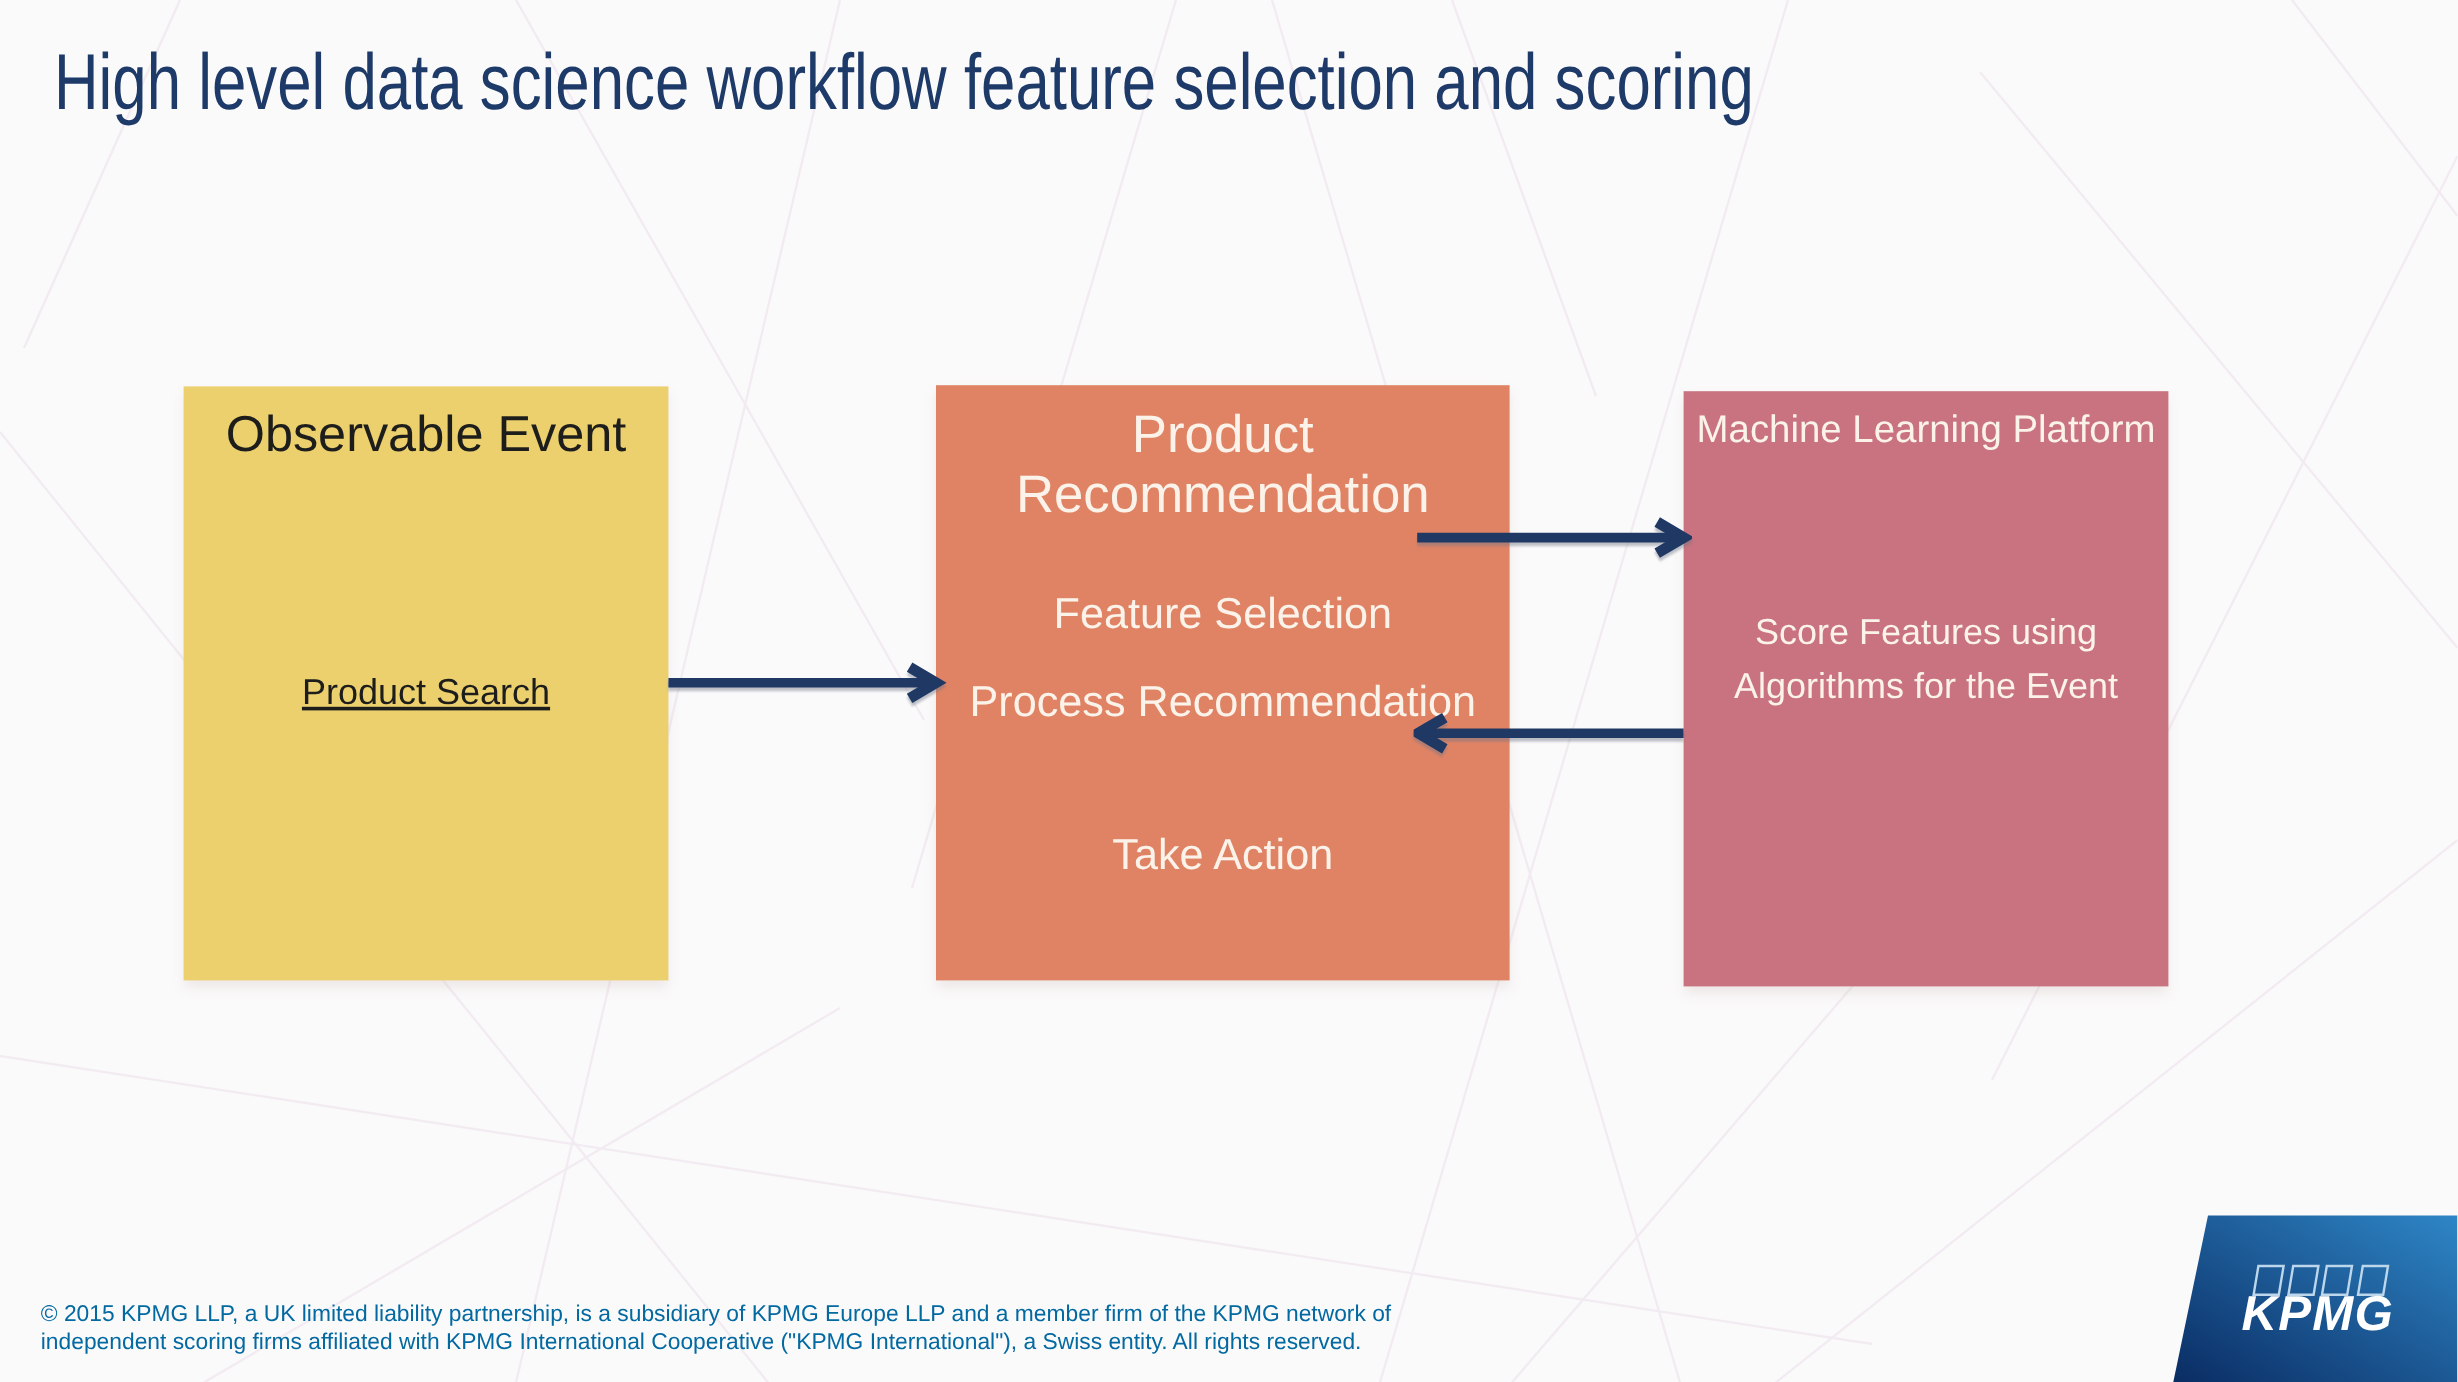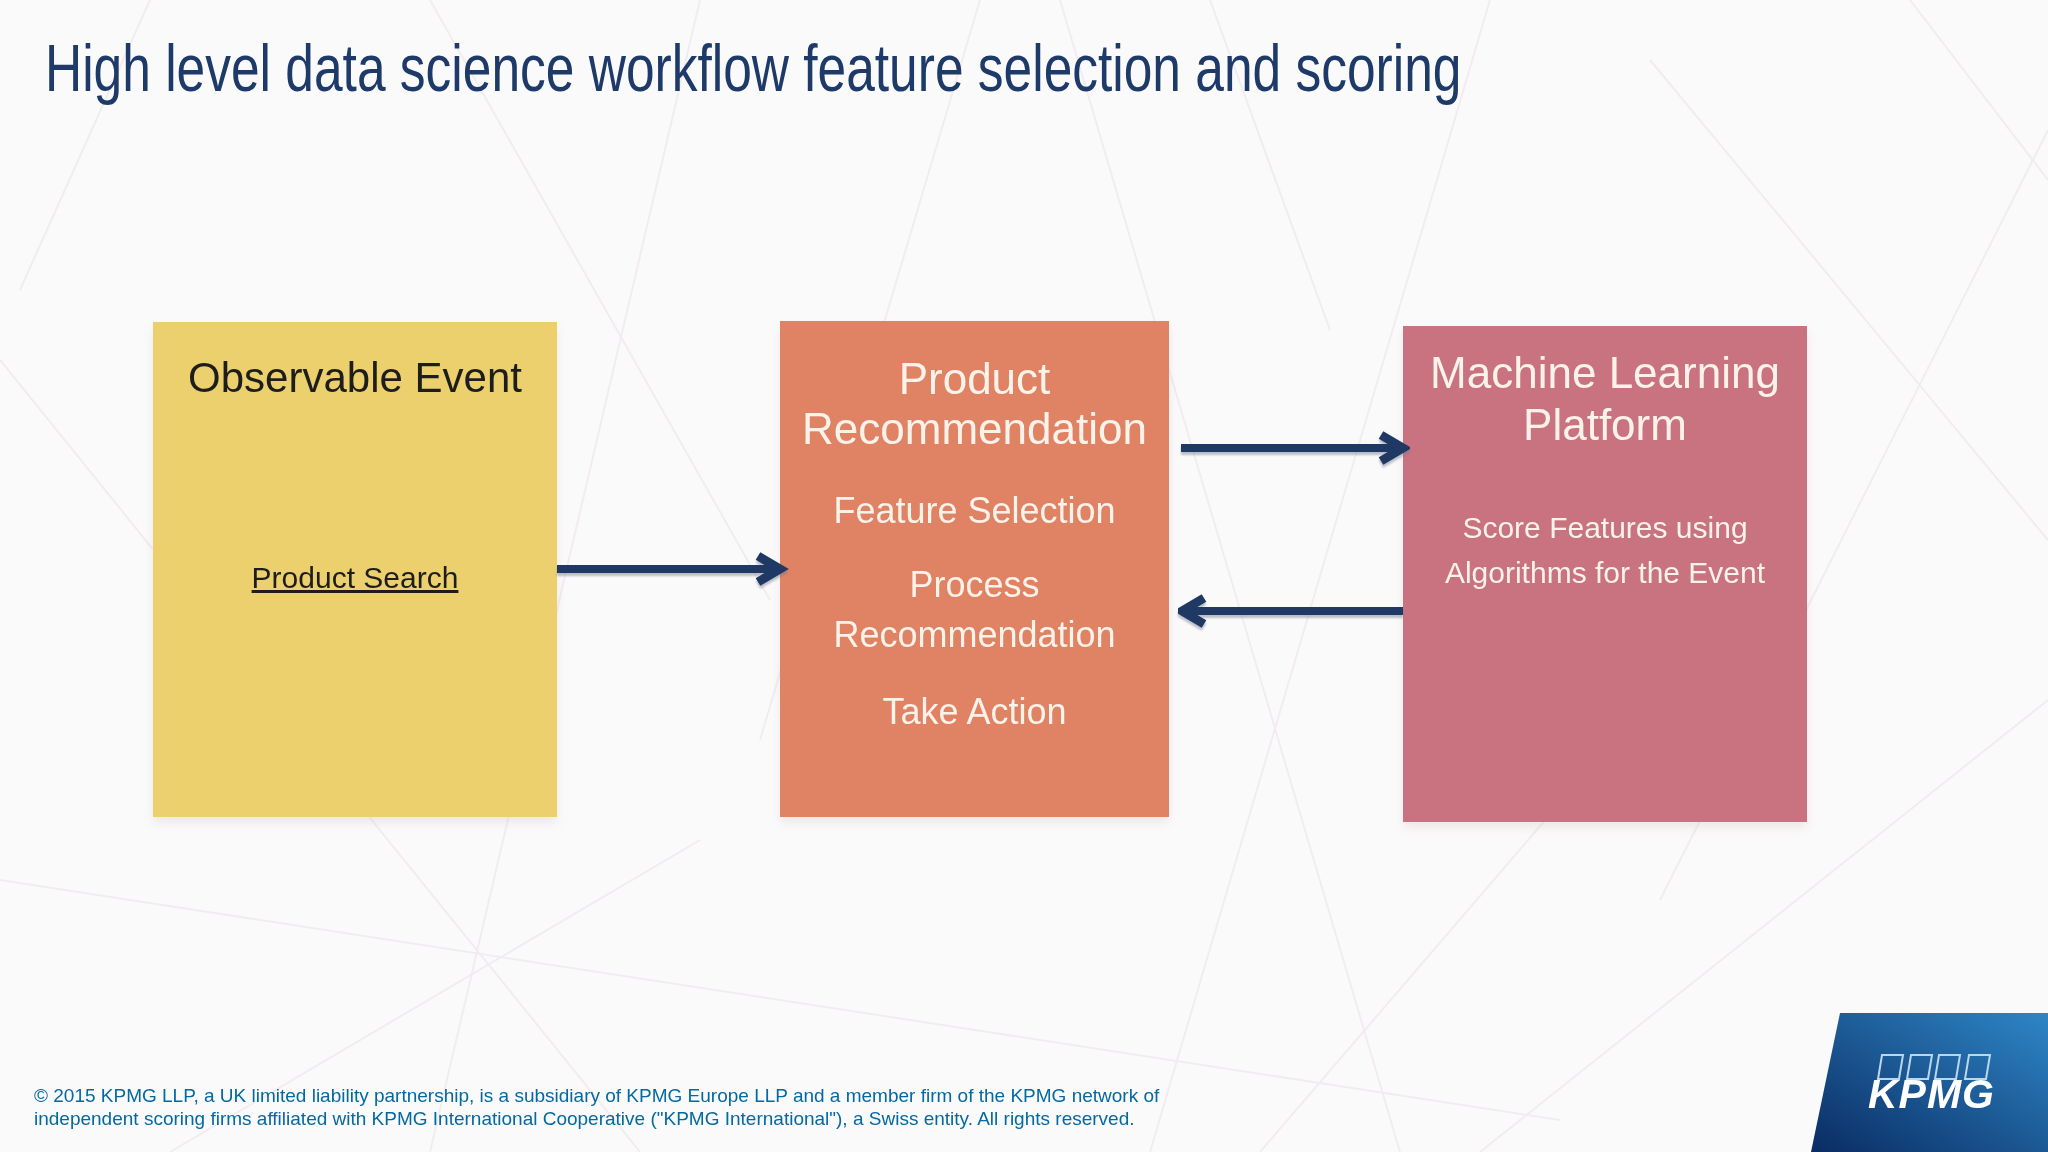--- a/index.html
+++ b/index.html
@@ -13,39 +13,39 @@
   .slide-title{
     position:absolute;left:45px;top:30px;margin:0;z-index:2;
     font-size:66px;font-weight:400;color:#1d3a69;white-space:nowrap;
     transform:scaleX(0.78);transform-origin:left top;letter-spacing:0;
   }
   .box{
     position:absolute;z-index:1;
     box-shadow:0 6px 10px rgba(160,130,110,0.14);
   }
   .box-title{
-    position:absolute;left:0;right:0;text-align:center;margin:16px;
+    position:absolute;left:0;right:0;text-align:center;margin:0;
     font-weight:400;
   }
   .box-item{
     position:absolute;left:4px;right:4px;text-align:center;
   }
   
   .box-yellow{left:153px;top:322px;width:404px;height:495px;background:#ecd06e;color:#1d1d1b;}
   .box-yellow .box-title{top:15px;font-size:42px;line-height:50px;}
   .box-yellow .item-product-search{top:233px;font-size:30px;line-height:45px;text-decoration:underline;}
   
-  .box-orange{left:780px;top:321px;width:389px;height:496px;background:#e08365;color:#fbf3ea;}
+  .box-orange{left:780px;top:321px;width:478px;height:496px;background:#e08365;color:#fbf3ea;}
   .box-orange .box-title{top:17px;font-size:44px;line-height:50px;}
   .box-orange .item-feature-selection{top:165px;font-size:36px;line-height:50px;}
   .box-orange .item-process-recommendation{top:239px;font-size:36px;line-height:50px;}
   .box-orange .item-take-action{top:366px;font-size:36px;line-height:50px;}
   
   .box-rose{left:1403px;top:326px;width:404px;height:496px;background:#c8737f;color:#fbf3ea;}
-  .box-rose .box-title{top:5px;font-size:44px;line-height:52px;}
+  .box-rose .box-title{top:5px;font-size:32px;line-height:52px;}
   .box-rose .item-score-features{top:148px;font-size:30px;line-height:45px;margin-top:31px;}
   .arrow{
     position:absolute;z-index:2;
     filter:drop-shadow(0 3px 1px rgba(110,118,132,0.45));
   }
   .arrow line,.arrow path{fill:none;stroke:#1f3864;}
   .footer{
     position:absolute;left:34px;top:1084px;width:1230px;z-index:2;
     font-size:19px;line-height:23px;color:#1e3e9e;
   }

